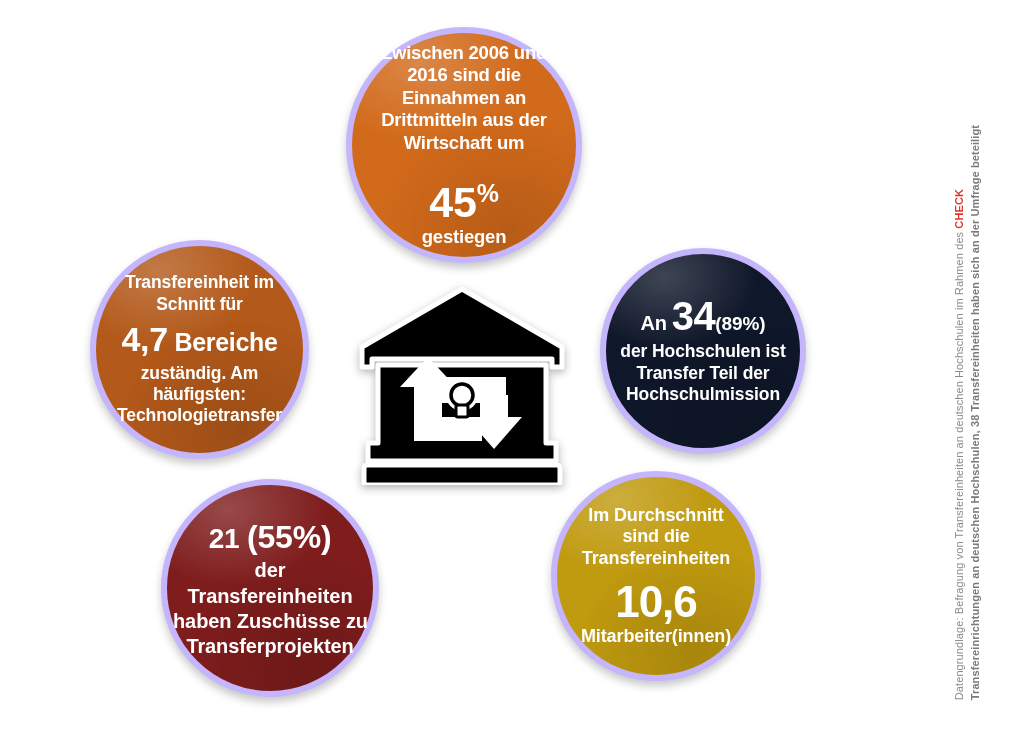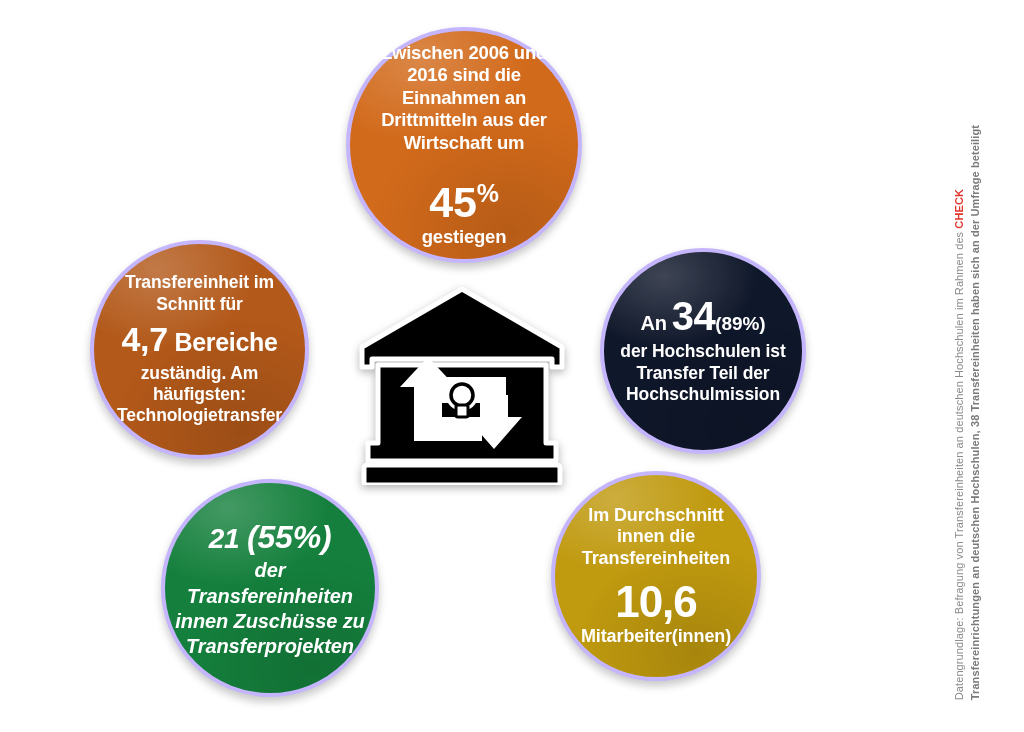--- a/index.html
+++ b/index.html
@@ -16,21 +16,21 @@
     height: 732px;
     background: #ffffff;
     overflow: hidden;
   }
 
   
   .bubble {
     position: absolute;
     border-radius: 50%;
     box-sizing: border-box;
-    border: 4px solid #c4b5fd;
+    border: 6px solid #c4b5fd;
     display: flex;
     flex-direction: column;
     align-items: center;
     justify-content: center;
     text-align: center;
     color: #ffffff;
     box-shadow: 0 5px 9px rgba(0,0,0,0.22);
     padding: 4px 6px;
     line-height: 1.22;
     font-weight: bold;
@@ -174,36 +174,36 @@
   <div class="bubble" id="bubble-hochschulmission" style="background: #0f172a;">
     <span class="bg-gloss"></span>
     <div class="txt">
       <span class="line headline"><span class="inline-small">An</span> <span class="inline-num">34</span><span class="tiny-paren">(89%)</span></span>
       <span class="line">der Hochschulen ist</span>
       <span class="line">Transfer Teil der</span>
       <span class="line">Hochschulmission</span>
     </div>
   </div>
 
-  <div class="bubble" id="bubble-zuschuesse" style="background: #15803d; font-style: italic;">
+  <div class="bubble" id="bubble-zuschuesse" style="background: #7f1d1d;">
     <span class="bg-gloss"></span>
     <div class="txt">
       <span class="line first"><span>21</span> <span class="paren">(55%)</span></span>
       <span class="line">der</span>
       <span class="line">Transfereinheiten</span>
-      <span class="line">innen  Zuschüsse zu</span>
+      <span class="line">haben  Zuschüsse zu</span>
       <span class="line">Transferprojekten</span>
     </div>
   </div>
 
   <div class="bubble" id="bubble-mitarbeiter" style="background: rgb(192, 154, 15);">
     <span class="bg-gloss"></span>
     <div class="txt">
       <span class="line">Im Durchschnitt</span>
-      <span class="line">innen die</span>
+      <span class="line">sind die</span>
       <span class="line">Transfereinheiten</span>
       <span class="line big-num">10,6</span>
       <span class="line">Mitarbeiter(innen)</span>
     </div>
   </div>
 
   <div id="center-icon">
     <svg viewBox="0 0 212 200" xmlns="http://www.w3.org/2000/svg" aria-hidden="true">
       <g stroke="#ffffff" stroke-width="5" stroke-linejoin="round">
 

